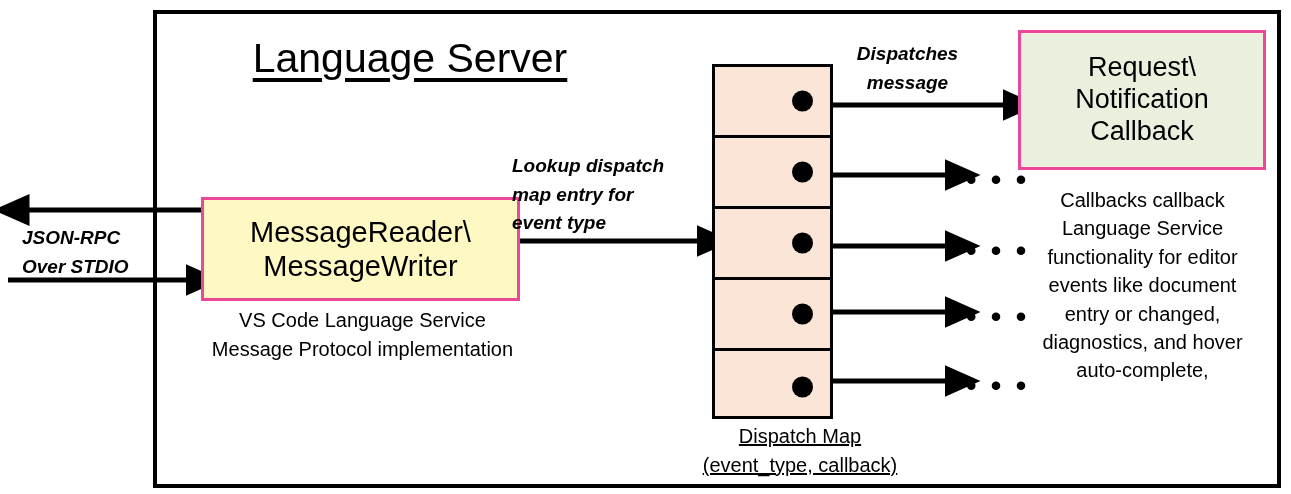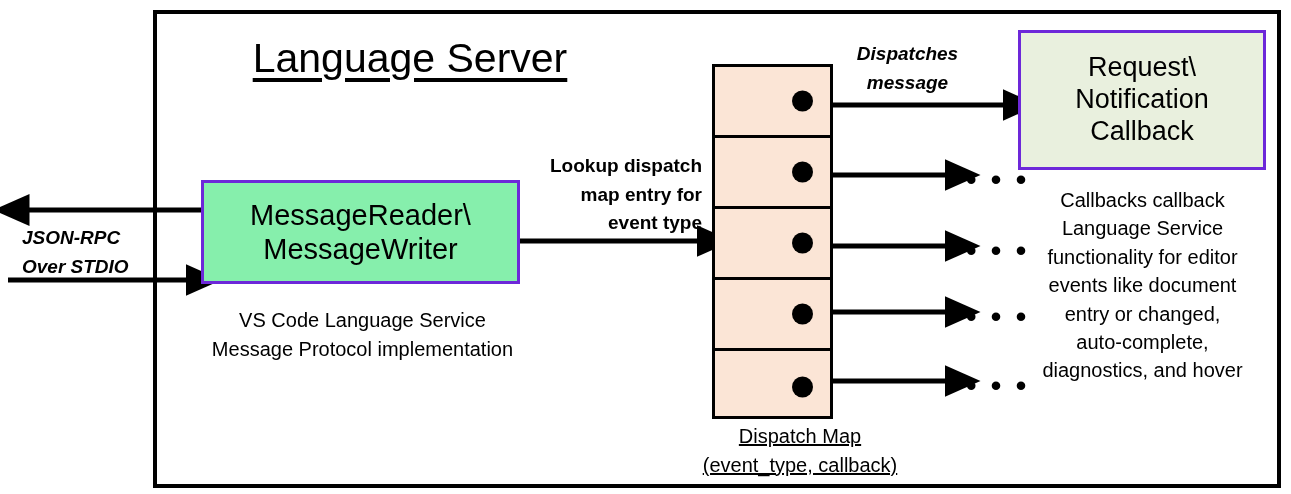--- a/index.html
+++ b/index.html
@@ -6,58 +6,58 @@
   #stage{
     position:relative;
     width:1291px;height:494px;
     background:#ffffff;
     font-family:"Liberation Sans", sans-serif;
     color:#000000;
     overflow:hidden;
   }
   #svg-layer{position:absolute;left:0;top:0;width:1291px;height:494px;}
 
-  .box{position:absolute;box-sizing:border-box;border:3px solid #6d28d9;
+  .box{position:absolute;box-sizing:border-box;border:3px solid #ec4899;
        display:flex;align-items:center;justify-content:center;text-align:center;}
   .box .inner{width:100%;line-height:1.18;}
 
   
   #outer-container{
     left:153px;top:10px;width:1128px;height:478px;
     border:4px solid #000;background:transparent;
   }
 
   
   #page-title{
     position:absolute;left:200px;top:35px;width:420px;
     font-size:41px;text-align:center;white-space:nowrap;
     text-decoration:underline;text-underline-offset:6px;
   }
 
   
   #messagereader-box{
-    left:201px;top:180px;width:319px;height:104px;
-    background:#86efac;font-size:29px;
+    left:201px;top:197px;width:319px;height:104px;
+    background:#fef9c3;font-size:29px;
   }
   #messagereader-caption{
     position:absolute;left:190px;top:306px;width:345px;
     text-align:center;font-size:20px;line-height:1.45;
   }
 
   
   #jsonrpc-label{
     position:absolute;left:22px;top:224px;width:140px;
     font-size:19px;font-style:italic;font-weight:bold;
     line-height:1.5;
   }
 
   
   #lookup-label{
     position:absolute;left:512px;top:152px;width:190px;
-    text-align:right;font-size:19px;font-weight:bold;
+    text-align:left;font-size:19px;font-style:italic;font-weight:bold;
     line-height:1.5;
   }
 
   
   #dispatches-label{
     position:absolute;left:835px;top:40px;width:145px;
     text-align:center;font-size:19px;font-style:italic;font-weight:bold;
     line-height:1.5;
   }
 
@@ -205,17 +205,17 @@
       <div>Notification</div>
       <div>Callback</div>
     </div>
   </div>
   <div id="callback-caption">
     <div>Callbacks callback</div>
     <div>Language Service</div>
     <div>functionality for editor</div>
     <div>events like document</div>
     <div>entry or changed,</div>
+    <div>diagnostics, and hover</div>
     <div>auto-complete,</div>
-    <div>diagnostics, and hover</div>
   </div>
 
 </div>
 
 </body></html>

